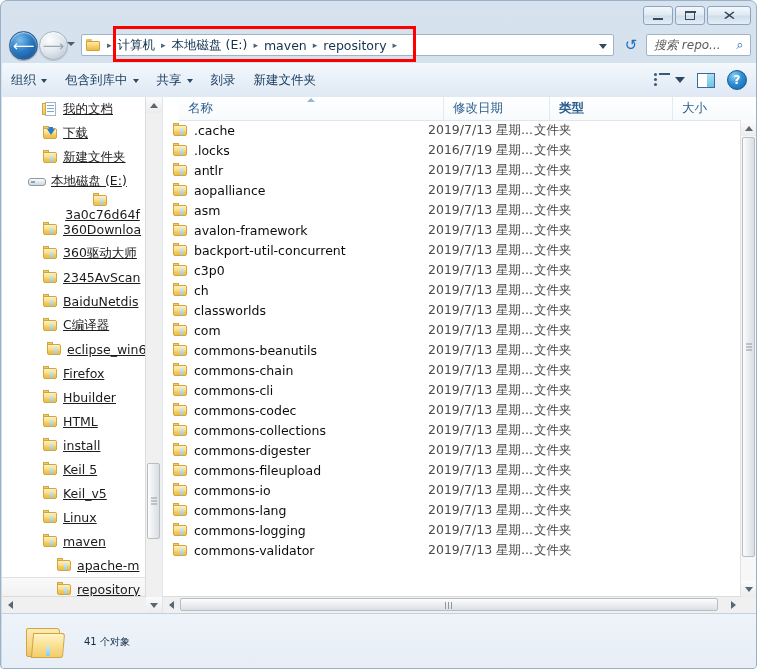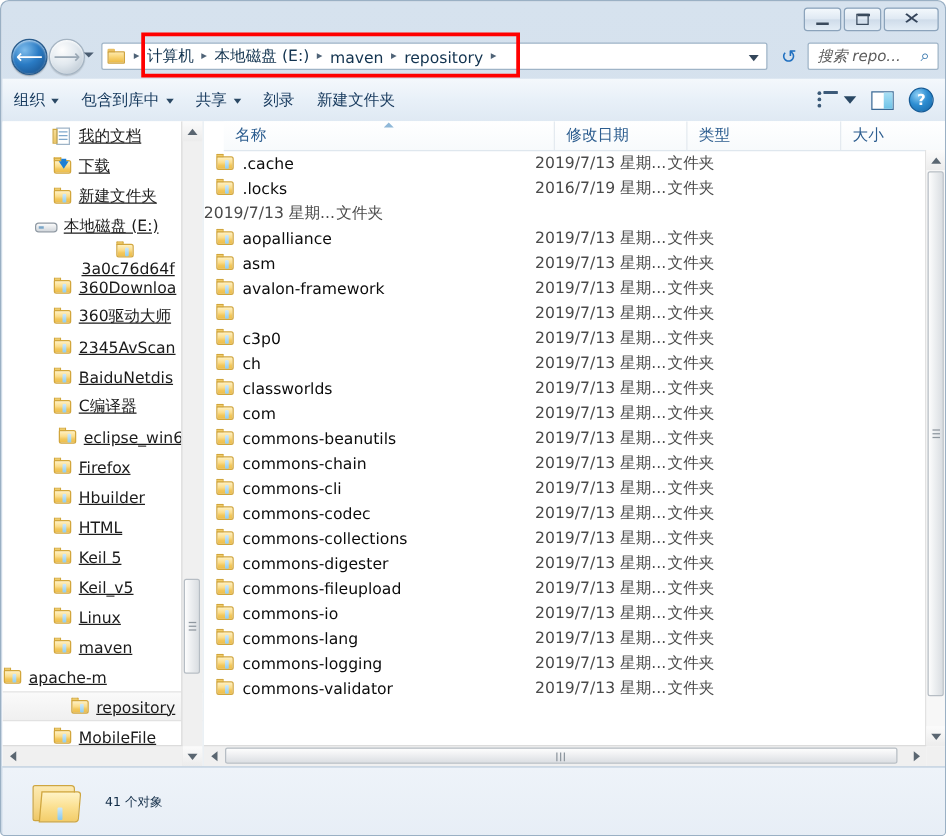--- a/index.html
+++ b/index.html
@@ -594,21 +594,21 @@
     position: absolute;
     left: 50%; top: 1px;
     margin-left: -4px;
     width: 0; height: 0;
     border-left: 4px solid transparent;
     border-right: 4px solid transparent;
     border-bottom: 4px solid #8fb8d8;
   }
   #col-name { width: 265px; }
   #col-date { width: 106px; }
-  #col-type { width: 123px; }
+  #col-type { width: 123px; font-weight: bold; }
   #col-size { width: 80px; border-right: none; }
 
   #rows {
     position: absolute;
     left: 0; top: 23px;
     right: 16px; bottom: 16px;
     overflow: hidden;
   }
   .row {
     display: flex;
@@ -943,20 +943,28 @@
               <span class="fs"></span>
             </span>
             <span class="nav-label">HTML</span>
           </div>
           <div class="nav-item" style="padding-left: 40px;">
             <span class="folder-ico">
               <span class="ft"></span>
               <span class="fb"></span>
               <span class="fs"></span>
             </span>
+            <span class="nav-label">install</span>
+          </div>
+          <div class="nav-item" style="padding-left: 40px;">
+            <span class="folder-ico">
+              <span class="ft"></span>
+              <span class="fb"></span>
+              <span class="fs"></span>
+            </span>
             <span class="nav-label">Keil 5</span>
           </div>
           <div class="nav-item" style="padding-left: 40px;">
             <span class="folder-ico">
               <span class="ft"></span>
               <span class="fb"></span>
               <span class="fs"></span>
             </span>
             <span class="nav-label">Keil_v5</span>
           </div>
@@ -969,21 +977,21 @@
             <span class="nav-label">Linux</span>
           </div>
           <div class="nav-item" style="padding-left: 40px;">
             <span class="folder-ico">
               <span class="ft"></span>
               <span class="fb"></span>
               <span class="fs"></span>
             </span>
             <span class="nav-label">maven</span>
           </div>
-          <div class="nav-item" style="">
+          <div class="nav-item" style="padding-left: 54px;">
             <span class="folder-ico">
               <span class="ft"></span>
               <span class="fb"></span>
               <span class="fs"></span>
             </span>
             <span class="nav-label">apache-m</span>
           </div>
           <div class="nav-item selected" style="padding-left: 54px;">
             <span class="folder-ico">
               <span class="ft"></span>
@@ -1054,20 +1062,28 @@
                 <span class="fb"></span>
                 <span class="fs"></span>
               </span>
               <span class="nm">.locks</span>
             </div>
             <div class="cell-date">2016/7/19 星期...</div>
             <div class="cell-type">文件夹</div>
             <div class="cell-size"></div>
           </div>
           <div class="row">
+            <div class="cell-name">
+              <span class="folder-ico">
+                <span class="ft"></span>
+                <span class="fb"></span>
+                <span class="fs"></span>
+              </span>
+              <span class="nm">antlr</span>
+            </div>
             <div class="cell-date">2019/7/13 星期...</div>
             <div class="cell-type">文件夹</div>
             <div class="cell-size"></div>
           </div>
           <div class="row">
             <div class="cell-name">
               <span class="folder-ico">
                 <span class="ft"></span>
                 <span class="fb"></span>
                 <span class="fs"></span>
@@ -1104,20 +1120,21 @@
             <div class="cell-type">文件夹</div>
             <div class="cell-size"></div>
           </div>
           <div class="row">
             <div class="cell-name">
               <span class="folder-ico">
                 <span class="ft"></span>
                 <span class="fb"></span>
                 <span class="fs"></span>
               </span>
+              <span class="nm">backport-util-concurrent</span>
             </div>
             <div class="cell-date">2019/7/13 星期...</div>
             <div class="cell-type">文件夹</div>
             <div class="cell-size"></div>
           </div>
           <div class="row">
             <div class="cell-name">
               <span class="folder-ico">
                 <span class="ft"></span>
                 <span class="fb"></span>

